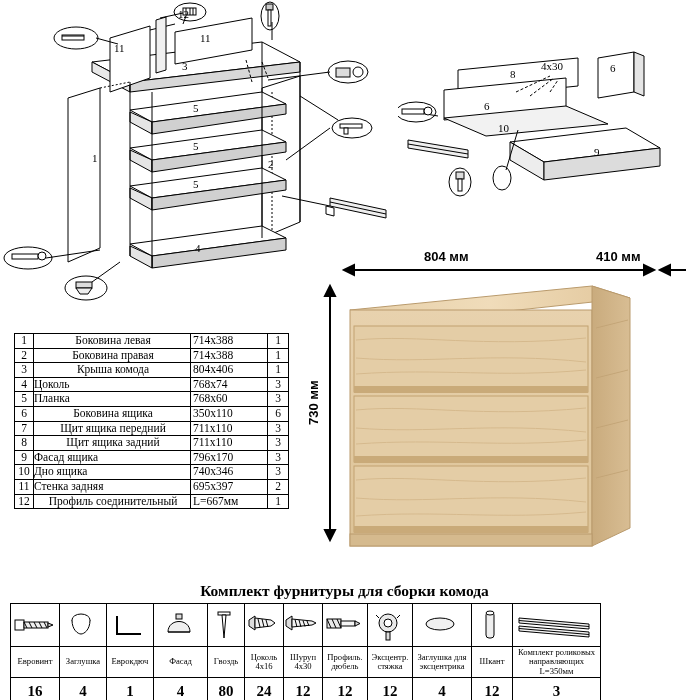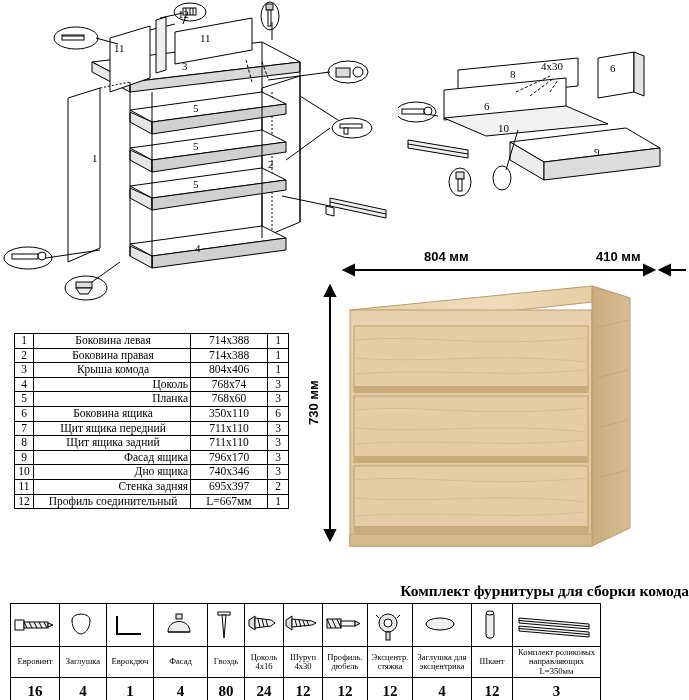--- a/index.html
+++ b/index.html
@@ -23,28 +23,28 @@
   }
   #parts-table td{
     border:1px solid #000;
     padding:0 2px;
     height:13.6px;
     line-height:13.6px;
     white-space:nowrap;
   }
   #parts-table td.num{width:14px;text-align:center;}
   #parts-table td.name{width:150px;text-align:center;padding-left:4px;}
-  #parts-table td.name.ind{text-align:right;padding-left:0;}
-  #parts-table td.size{width:72px;text-align:center;}
+  #parts-table td.name.ind{text-align:left;padding-left:0;}
+  #parts-table td.size{width:72px;text-align:left;}
   #parts-table td.qty{width:16px;text-align:center;}
 
   
   #hw-title{
     position:absolute;left:0;top:582px;width:689px;
-    text-align:right;font-size:15.5px;font-weight:bold;
+    text-align:center;font-size:15.5px;font-weight:bold;
     font-family:"Liberation Serif", serif;
   }
   #hw-table{
     position:absolute;left:10px;top:603px;
     border-collapse:collapse;
     font-family:"Liberation Serif", serif;
   }
   #hw-table td{
     border:1px solid #000;
     text-align:center;

